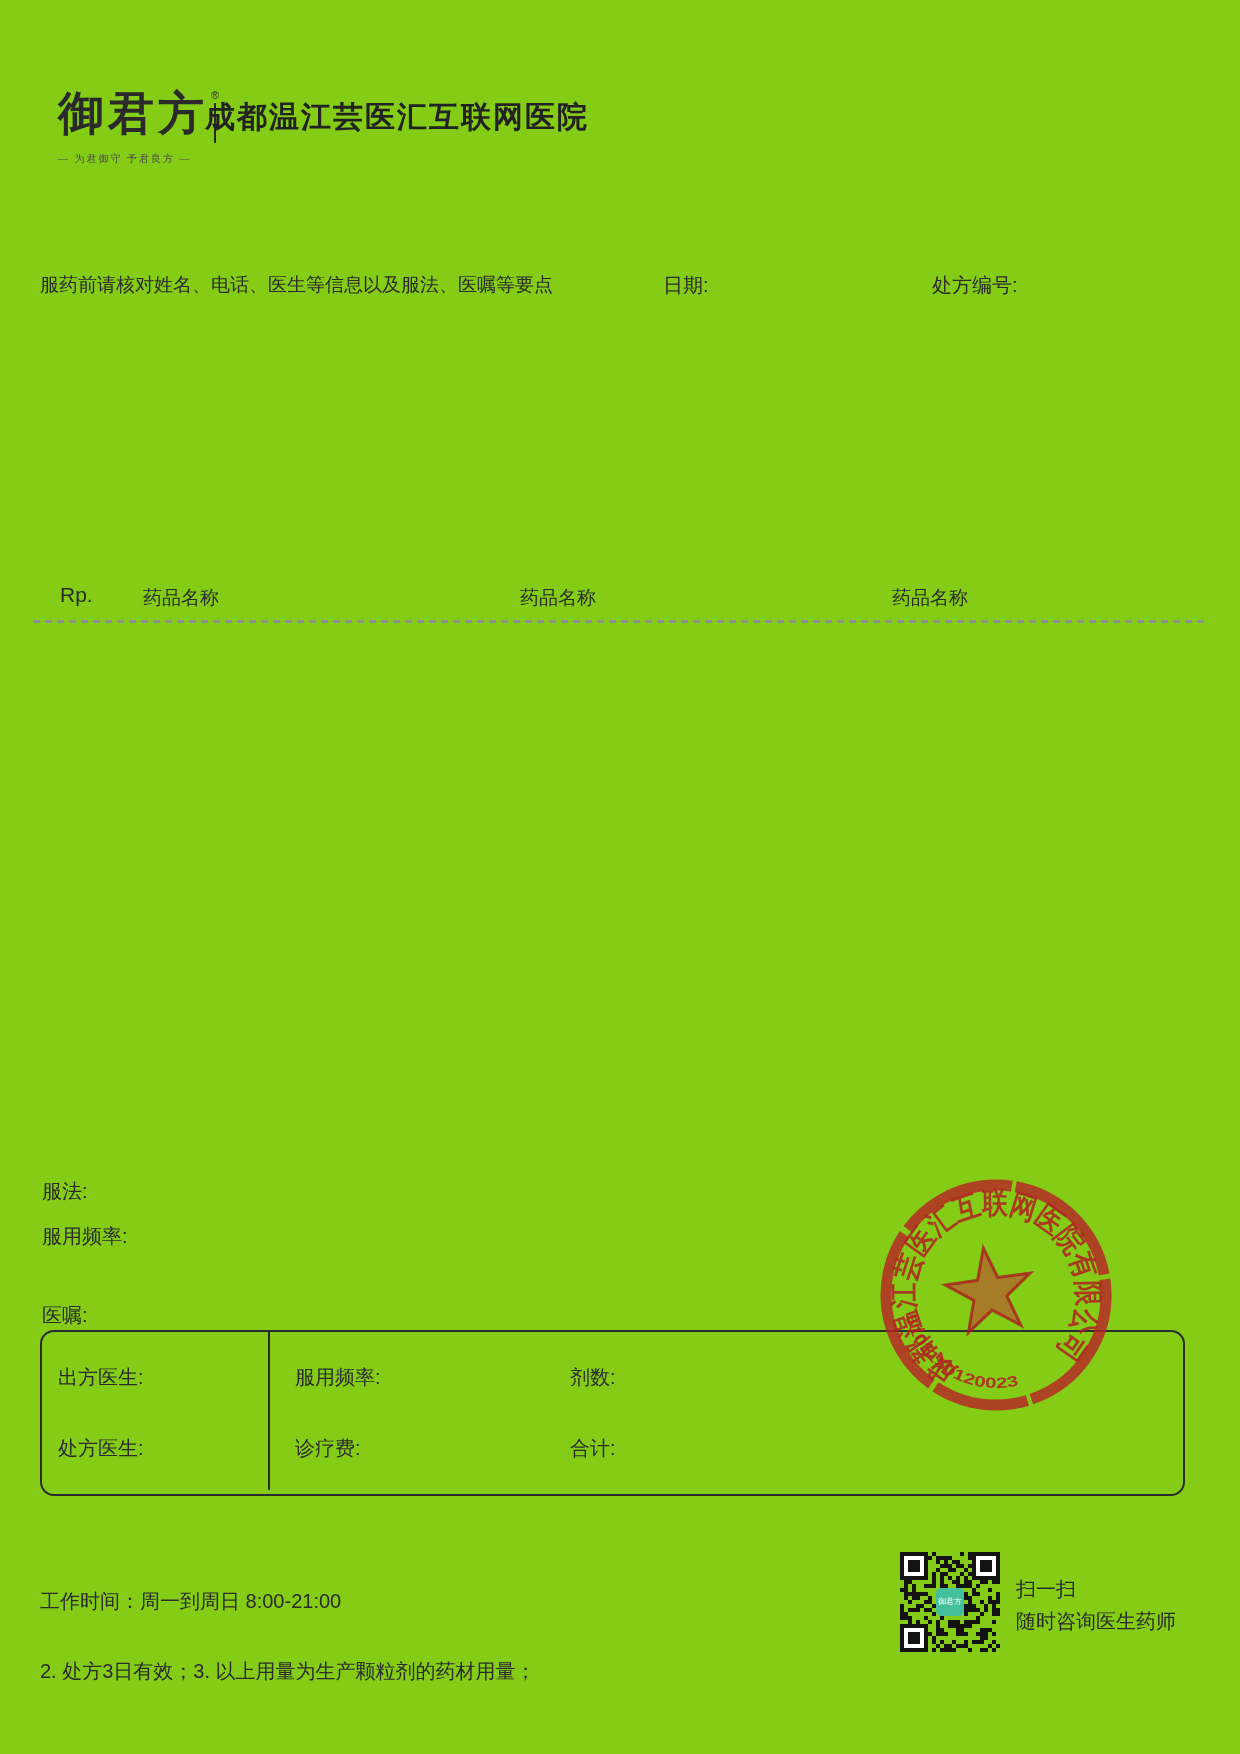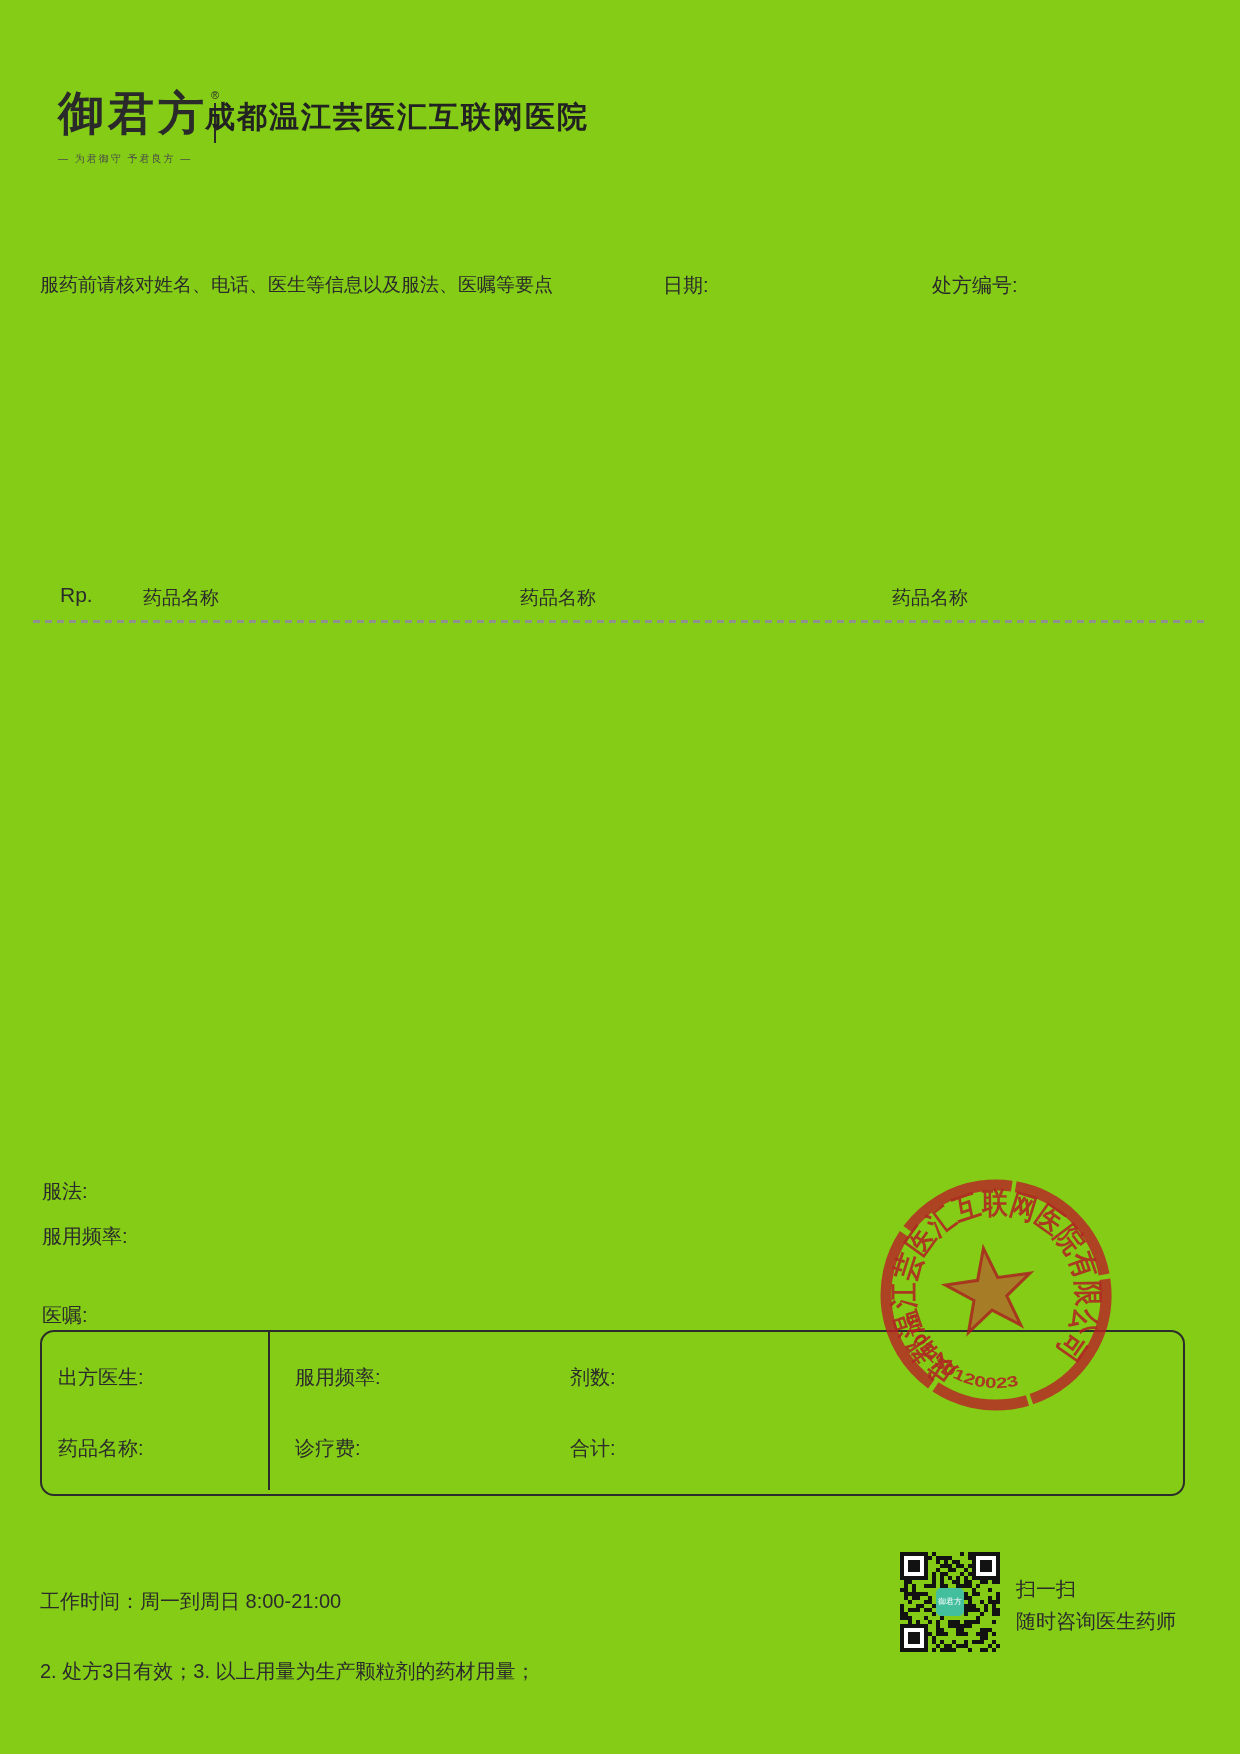--- a/index.html
+++ b/index.html
@@ -4,21 +4,21 @@
 <style>
   html,body{margin:0;padding:0;background:#ffffff;}
   body{font-family:"Liberation Sans","DejaVu Sans",sans-serif;color:#2b2b2b;}
   .page{position:relative;width:1240px;height:1754px;background:#84cc16;overflow:hidden;}
   .abs{position:absolute;}
   .label{font-size:20px;color:#2b2b2b;white-space:nowrap;}
   .title{font-size:30px;font-weight:700;color:#222;letter-spacing:2px;white-space:nowrap;}
   .logo-text{font-family:"DejaVu Serif","Liberation Serif",serif;font-weight:700;font-size:46px;color:#2a2a2a;letter-spacing:4px;line-height:1;}
   .logo-mark{font-size:11px;color:#2a2a2a;line-height:1;}
   .logo-bar{width:2px;height:40px;background:#2a2a2a;margin-top:2px;}
-  .tagline{font-size:10px;color:#4a4a4a;letter-spacing:2px;white-space:nowrap;}
+  .tagline{font-size:10px;color:#4a4a4a;letter-spacing:2px;white-space:nowrap;font-family:Liberation Serif, serif;}
   .box{border:2px solid #2c2c2c;border-radius:14px;background:transparent;}
   .vline{width:2px;background:#2b2b2b;}
   .hline{height:2px;background:#232323;}
   .dashline{height:3px;background:repeating-linear-gradient(90deg,#8f8f8f 0 7px,transparent 7px 12px);}
   .rp{font-size:21px;color:#2b2b2b;}
   .colhead{font-size:19px;color:#2b2b2b;white-space:nowrap;}
   .notice{font-size:19px;color:#2b2b2b;white-space:nowrap;}
   .footer-line{font-size:20px;color:#2b2b2b;white-space:nowrap;margin-top:32px;}
   .stamp-wrap{width:260px;height:260px;transform:rotate(-8deg);opacity:0.93;pointer-events:none;}
   .qr-caption{font-size:20px;color:#2b2b2b;white-space:nowrap;}
@@ -51,21 +51,21 @@
 
   <div class="abs label" style="left:42px;top:1178px;">服法:</div>
   <div class="abs label" style="left:42px;top:1223px;">服用频率:</div>
   <div class="abs label" style="left:42px;top:1267px;margin-top:35px;">医嘱:</div>
 
   <div class="abs box" style="left:40px;top:1330px;width:1141px;height:162px;">
     <div class="abs vline" style="left:226px;top:0px;height:158px;"></div>
     <div class="abs label" style="left:16px;top:32px;">出方医生:</div>
     <div class="abs label" style="left:253px;top:32px;">服用频率:</div>
     <div class="abs label" style="left:528px;top:32px;">剂数:</div>
-    <div class="abs label" style="left:16px;top:103px;">药品名称:</div>
+    <div class="abs label" style="left:16px;top:103px;">处方医生:</div>
     <div class="abs label" style="left:253px;top:103px;">诊疗费:</div>
     <div class="abs label" style="left:528px;top:103px;">合计:</div>
   </div>
 
   <svg class="abs stamp-wrap" style="left:866px;top:1165px;" viewBox="-130 -130 260 260">
     <defs>
       <path id="ringPath" d="M -47 67.2 A 82 82 0 1 1 47 67.2" fill="none"></path>
       <path id="numPath" d="M -92.6 8.1 A 93 93 0 0 0 19.3 91" fill="none"></path>
     </defs>
     <circle r="110" fill="none" stroke="rgba(185,31,38,0.85)" stroke-width="11" stroke-dasharray="152 4 96 5 168 6 118 4 132 5"></circle>

